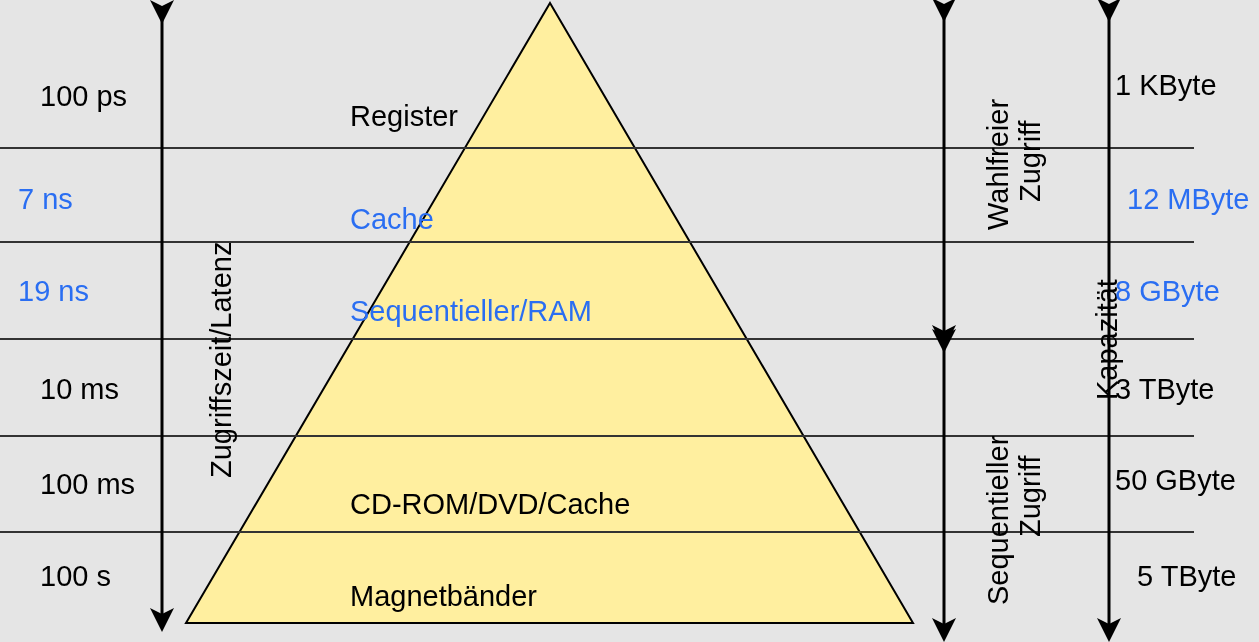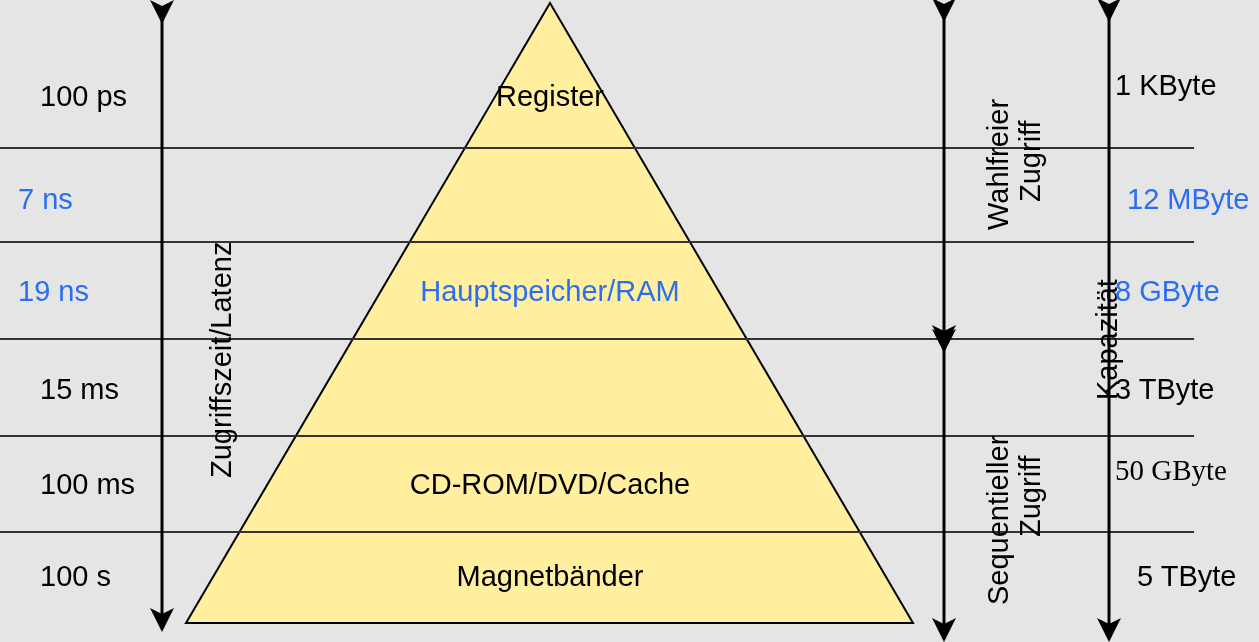--- a/index.html
+++ b/index.html
@@ -32,22 +32,22 @@
     white-space: nowrap;
     line-height: 1;
   }
   .lbl.blue { color: #2a6ef2; }
   .tier-label {
     position: absolute;
     font-family: "Liberation Sans", sans-serif;
     font-size: 29px;
     color: #000000;
     white-space: nowrap;
-    text-align: center;
     line-height: 1;
+    margin-top: 20px;
   }
   .tier-label.blue { color: #2a6ef2; }
   .rot {
     position: absolute;
     font-family: "Liberation Sans", sans-serif;
     font-size: 29px;
     color: #000000;
     white-space: nowrap;
     transform-origin: 0 0;
     transform: rotate(-90deg);
@@ -81,39 +81,40 @@
 
     <line x1="944" y1="10" x2="944" y2="337" stroke="#000000" stroke-width="3" marker-start="url(#arrHead)" marker-end="url(#arrHead)"></line>
     <line x1="944" y1="341" x2="944" y2="630" stroke="#000000" stroke-width="3" marker-start="url(#arrHead)" marker-end="url(#arrHead)"></line>
 
     <line x1="1109" y1="10" x2="1109" y2="630" stroke="#000000" stroke-width="3" marker-start="url(#arrHead)" marker-end="url(#arrHead)"></line>
   </svg>
 
   <div class="lbl" style="left:40px;  top:82px;">100 ps</div>
   <div class="lbl blue" style="left:18px; top:185px;">7 ns</div>
   <div class="lbl blue" style="left:18px; top:277px;">19 ns</div>
-  <div class="lbl" style="left:40px;  top:375px;">15 ms</div>
+  <div class="lbl" style="left:40px;  top:375px;">10 ms</div>
   <div class="lbl" style="left:40px;  top:470px;">100 ms</div>
   <div class="lbl" style="left:40px;  top:562px;">100 s</div>
 
   <div class="rot" style="left:207px; top:478px;">Zugriffszeit/Latenz</div>
 
   <div class="tier-label" style="left:350px; width:400px; top:82px;">Register</div>
-  <div class="tier-label blue" style="left:350px; width:400px; top:277px;">Hauptspeicher/RAM</div>
+  <div class="tier-label blue" style="left:350px; width:400px; top:185px;">Cache</div>
+  <div class="tier-label blue" style="left:350px; width:400px; top:277px;">Sequentieller/RAM</div>
   <div class="tier-label" style="left:350px; width:400px; top:470px;">CD-ROM/DVD/Cache</div>
   <div class="tier-label" style="left:350px; width:400px; top:562px;">Magnetbänder</div>
 
   <div class="rot" style="left:984px; top:230px;">Wahlfreier</div>
   <div class="rot" style="left:1016px; top:202px;">Zugriff</div>
 
   <div class="rot" style="left:984px; top:605px;">Sequentieller</div>
   <div class="rot" style="left:1016px; top:537px;">Zugriff</div>
 
   <div class="rot" style="left:1093px; top:400px;">Kapazität</div>
 
   <div class="lbl" style="left:1115px; top:71px;">1 KByte</div>
   <div class="lbl blue" style="left:1115px; top:185px;margin-left:12px;">12 MByte</div>
   <div class="lbl blue" style="left:1115px; top:277px;">8 GByte</div>
   <div class="lbl" style="left:1115px; top:375px;">3 TByte</div>
-  <div class="lbl" style="left:1115px; top:456px;font-family:Liberation Serif, serif;">50 GByte</div>
+  <div class="lbl" style="left:1115px; top:466px;">50 GByte</div>
   <div class="lbl" style="left:1115px; top:562px;margin-left:22px;">5 TByte</div>
 
 </div>
 
 </body></html>

